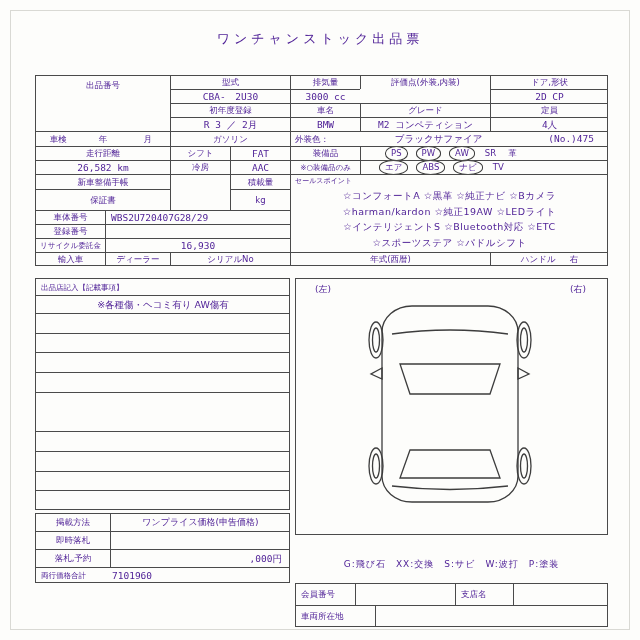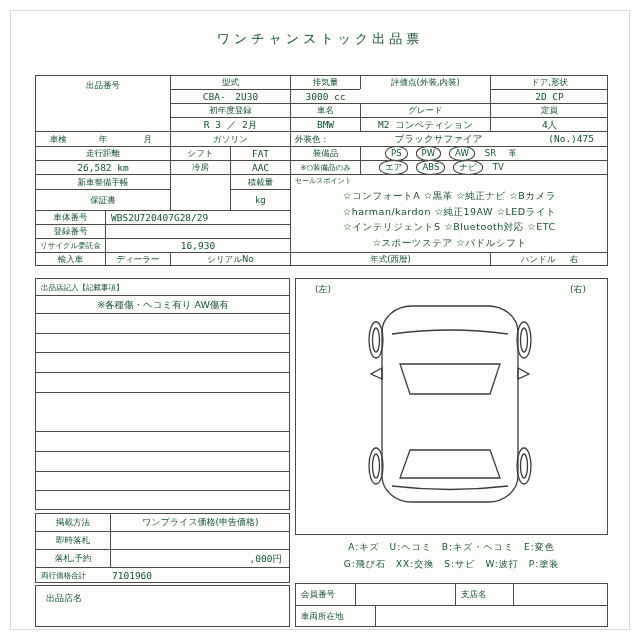--- a/index.html
+++ b/index.html
@@ -1,16 +1,16 @@
 <!DOCTYPE html>
 <html><head>
 <meta charset="utf-8">
 <style>
   html,body{margin:0;padding:0;background:#e9e9e7;}
-  #page{position:relative;width:640px;height:640px;background:#fdfdfb;font-family:"DejaVu Sans",sans-serif;color:#14532d;overflow:hidden;margin:0 auto;}
+  #page{position:relative;width:640px;height:640px;background:#fdfdfb;font-family:"DejaVu Sans",sans-serif;color:#4c1d95;overflow:hidden;margin:0 auto;}
   .frame{position:absolute;inset:10px;border:1px solid #d9d9d4;pointer-events:none;}
   .title{position:absolute;left:0;top:30px;width:100%;text-align:center;font-size:13px;letter-spacing:4px;}
   .cell{position:absolute;box-sizing:border-box;border-left:1px solid #4a4a4a;border-top:1px solid #4a4a4a;display:flex;align-items:center;justify-content:center;font-size:8.5px;line-height:1.2;white-space:nowrap;overflow:hidden;background:transparent;}
   .closer{position:absolute;box-sizing:border-box;border-right:1px solid #4a4a4a;border-bottom:1px solid #4a4a4a;pointer-events:none;}
   .box{position:absolute;box-sizing:border-box;border:1px solid #4a4a4a;}
   .hl{justify-content:flex-start;padding-left:5px;}
   .hr{justify-content:flex-end;padding-right:8px;}
   .vt{align-items:flex-start;padding-top:4px;}
   .sm{font-size:7.5px;}
   .pv{font-family:"DejaVu Sans Mono",monospace;font-size:9.5px;}
@@ -143,38 +143,34 @@
       <rect x="24" y="6" width="136" height="196" rx="30" ry="26"></rect>
       <path d="M34,34 Q92,26 150,34"></path>
       <polygon points="42,64 142,64 132,94 52,94"></polygon>
       <polygon points="52,150 132,150 142,178 42,178"></polygon>
       <path d="M34,186 Q92,193 150,186"></path>
 
       <polygon points="24,68 13,74 24,79"></polygon>
       <polygon points="160,68 171,74 160,79"></polygon>
     </g>
   </svg>
-  <div class="legend" style="top:541px">A:キズ　U:ヘコミ　B:キズ・ヘコミ　E:変色</div>
   <div class="legend" style="top:558px">G:飛び石　XX:交換　S:サビ　W:波打　P:塗装</div>
 
   <div class="cell" style="left:35px;top:513px;width:75px;height:18px">掲載方法</div>
   <div class="cell" style="left:110px;top:513px;width:180px;height:18px;font-size:9px">ワンプライス価格(申告価格)</div>
   <div class="cell" style="left:35px;top:531px;width:75px;height:18px">即時落札</div>
   <div class="cell" style="left:110px;top:531px;width:180px;height:18px"></div>
   <div class="cell" style="left:35px;top:549px;width:75px;height:18px">落札,予約</div>
   <div class="cell hr pv" style="left:110px;top:549px;width:180px;height:18px">,000円</div>
   <div class="cell hl" style="left:35px;top:567px;width:255px;height:16px;gap:26px">
     <span class="sm">両行価格合計</span>
     <span class="pv">7101960</span>
   </div>
   <div class="closer" style="left:35px;top:513px;width:255px;height:70px"></div>
 
-  <div class="box" style="left:35px;top:585px;width:255px;height:42px">
-    <div class="abs" style="left:10px;top:6px;font-size:9px">出品店名</div>
-  </div>
 
   <div class="cell hl" style="left:295px;top:583px;width:60px;height:22px">会員番号</div>
   <div class="cell" style="left:355px;top:583px;width:100px;height:22px"></div>
   <div class="cell hl" style="left:455px;top:583px;width:58px;height:22px">支店名</div>
   <div class="cell" style="left:513px;top:583px;width:95px;height:22px"></div>
   <div class="cell hl" style="left:295px;top:605px;width:80px;height:22px">車両所在地</div>
   <div class="cell" style="left:375px;top:605px;width:233px;height:22px"></div>
   <div class="closer" style="left:295px;top:583px;width:313px;height:44px"></div>
 </div>
 

